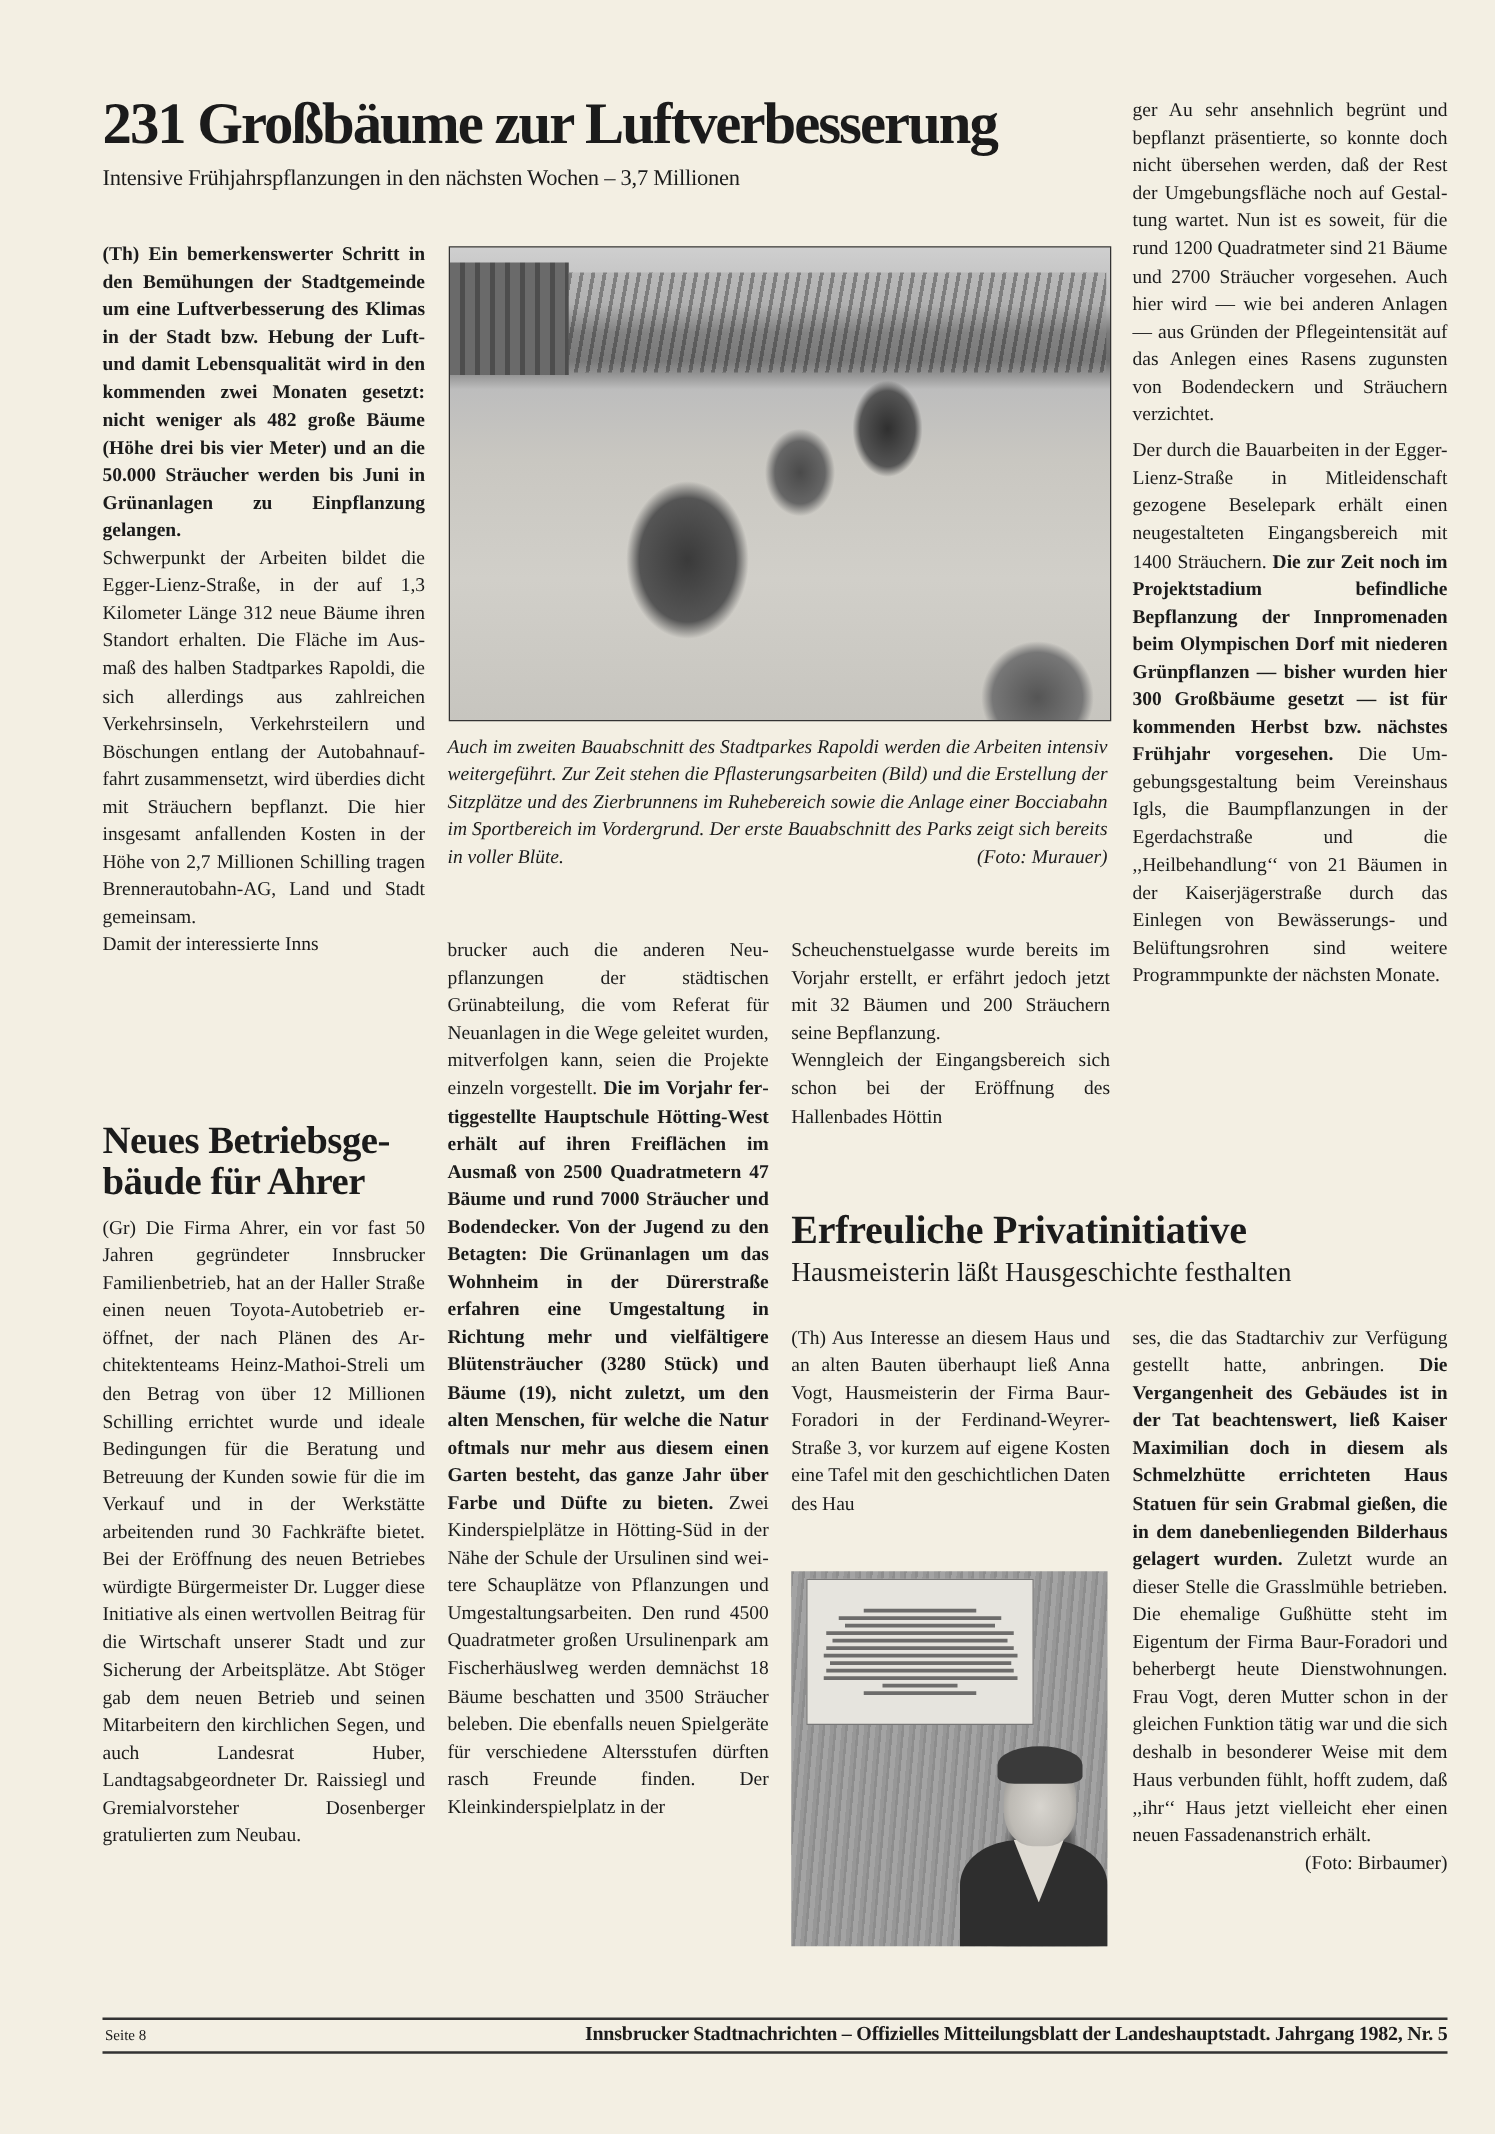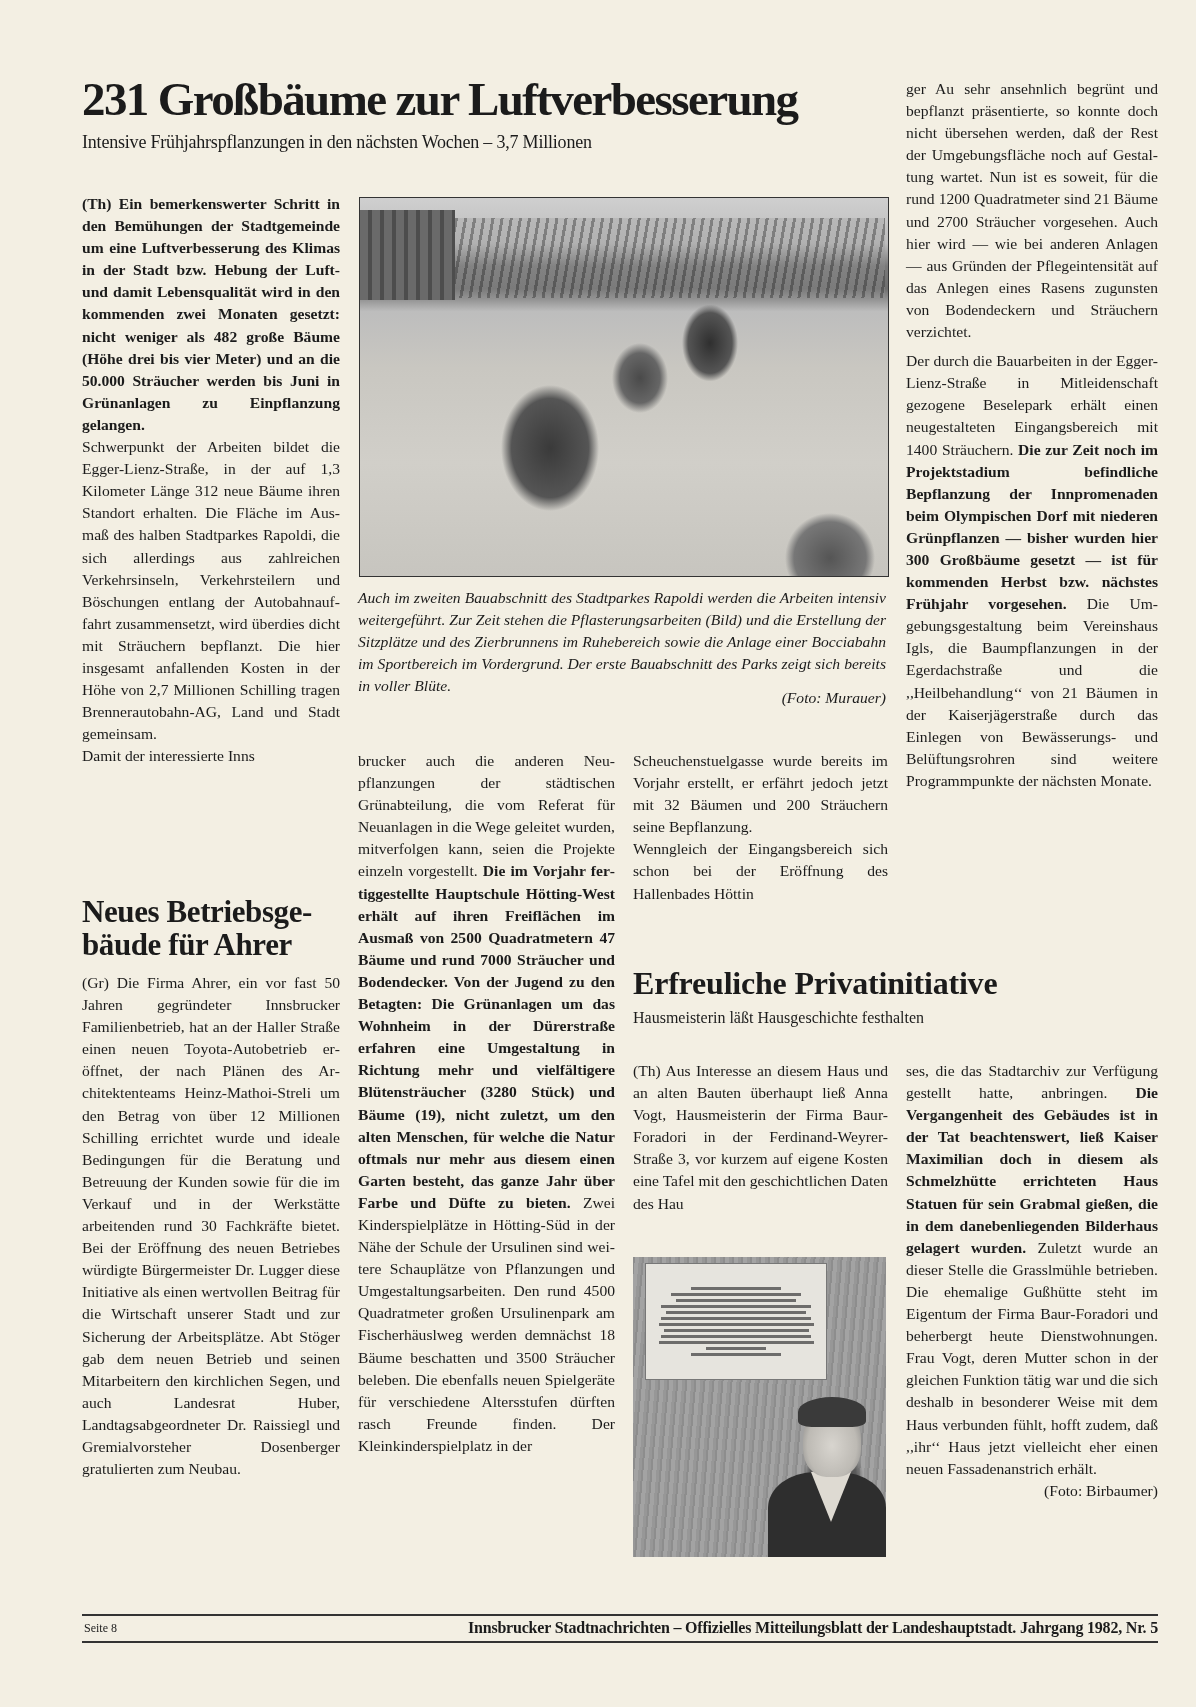--- a/index.html
+++ b/index.html
@@ -56,28 +56,28 @@
     }
     .photo1 .trees {
       position: absolute; left: 95px; top: 20px; width: 430px; height: 80px;
       background: repeating-linear-gradient(100deg, rgba(70,70,70,0.55) 0 3px, rgba(150,150,150,0.3) 3px 9px);
     }
     .caption1 {
       left: 358px; top: 587px; width: 528px;
       font-size: 15.6px; line-height: 22.1px; font-style: italic;
       text-align: justify;
     }
-    .caption1 .credit { float: right; margin-top: 12px; }
+    .caption1 .credit { float: right; }
     .headline2 {
       left: 633px; top: 964px; width: 530px;
       font-size: 32px; font-weight: bold; line-height: 38px; letter-spacing: -0.2px; white-space: nowrap;
     }
     .subhead2 {
       left: 633px; top: 1005px; width: 530px;
-      font-size: 16px; line-height: 26px; white-space: nowrap;
+      font-size: 22px; line-height: 26px; white-space: nowrap;
     }
     .photo2 {
       left: 633px; top: 1257px; width: 253px; height: 300px;
       background:
         radial-gradient(ellipse 42px 48px at 200px 220px, #3b3b3b 0%, #5a5a5a 55%, transparent 72%),
         radial-gradient(ellipse 60px 40px at 205px 290px, #4a4a4a 0%, #6a6a6a 60%, transparent 80%),
         repeating-linear-gradient(95deg, #8d8d8d 0 2px, #a3a3a3 2px 6px, #979797 6px 9px);
       overflow: hidden;
     }
     .plaque {

